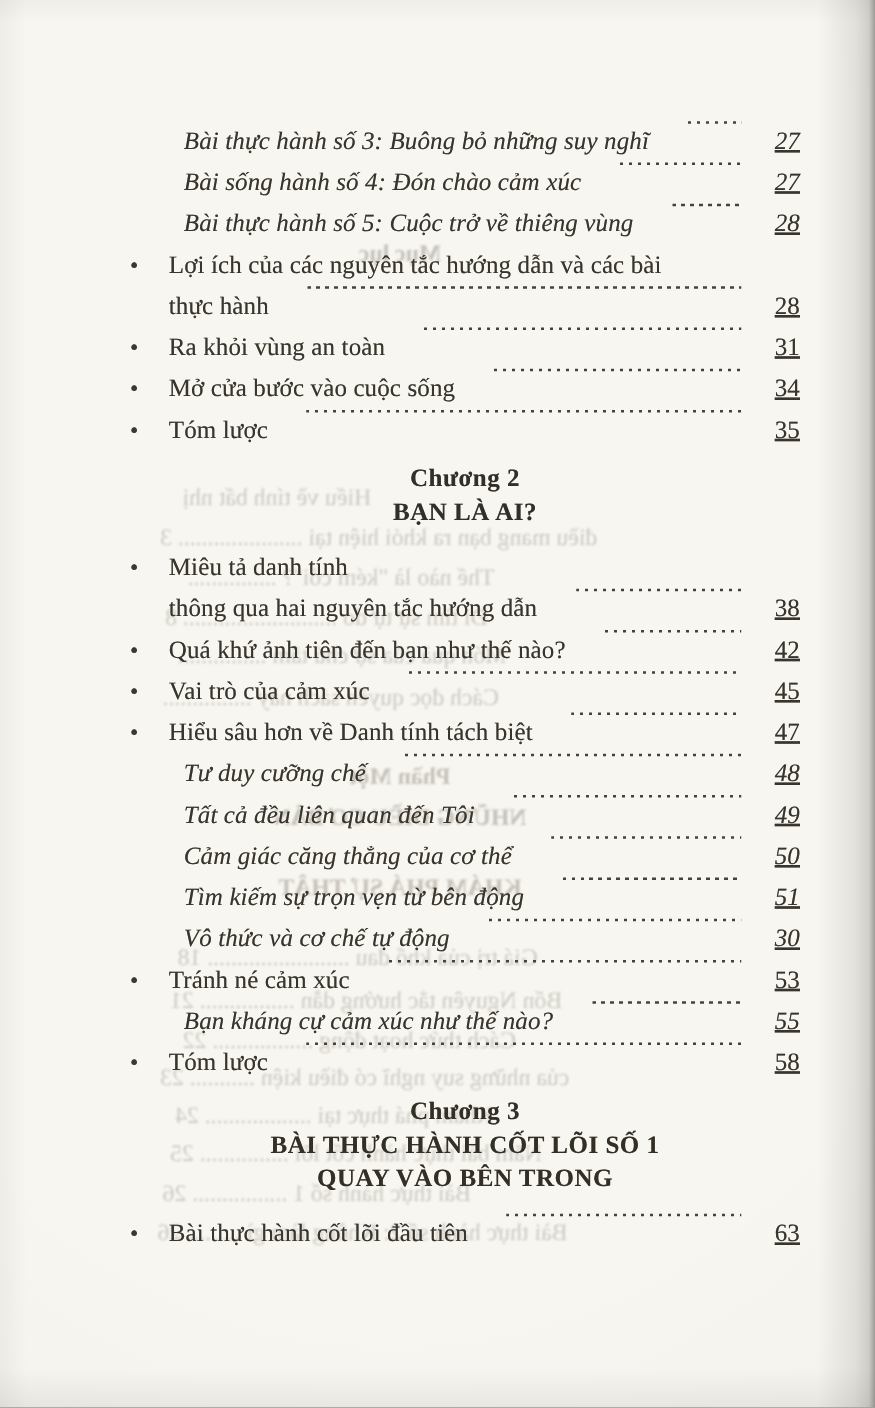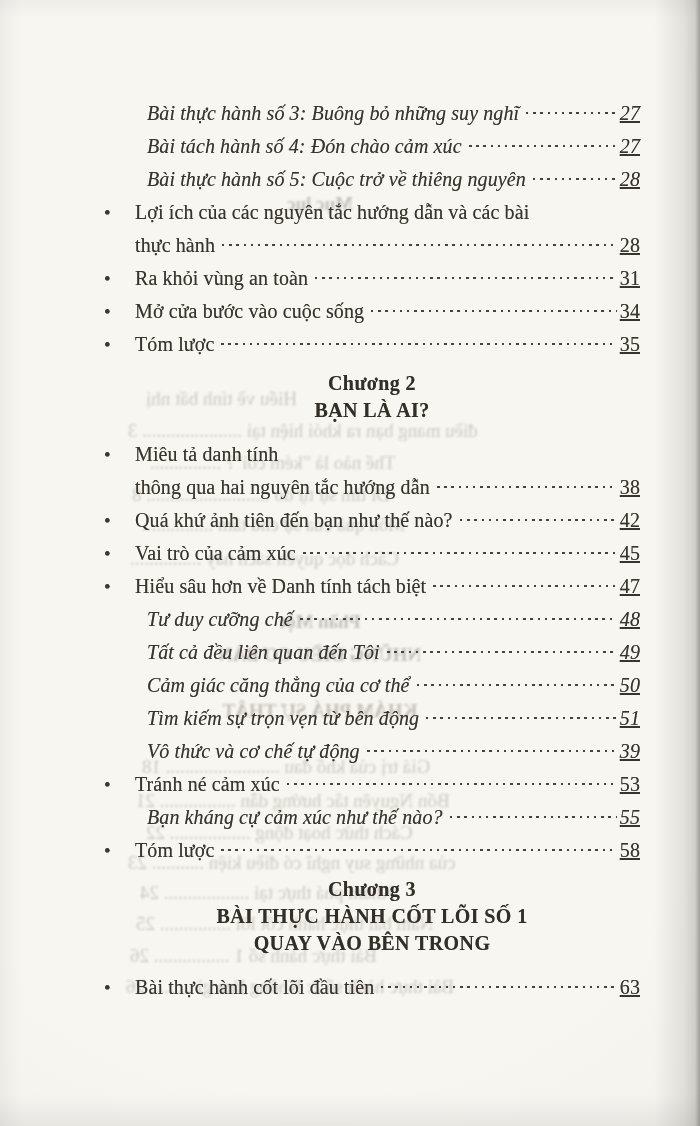--- a/index.html
+++ b/index.html
@@ -36,21 +36,21 @@
     text-shadow:0 0 0.5px rgba(57,53,44,0.55);
   }
   .entry{display:flex;align-items:flex-start;}
   .entry .marker{
     flex:none;width:31px;font-size:19px;
     color:#3c382f;
   }
   .entry .body{flex:1;min-width:0;}
   .entry.sub{padding-left:43px;font-style:italic;}
   .entry.sub .body{flex:1;min-width:0;}
-  .line{display:flex;align-items:center;}
+  .line{display:flex;align-items:flex-start;gap:24px;}
   .line .txt{white-space:nowrap;}
   .leader{
     flex:1;min-width:18px;height:3px;
     margin:0 3px 0 7px;
     background:repeating-linear-gradient(90deg,#48433a 0 2.5px,transparent 2.5px 7.2px);
     background-position:left bottom;background-size:100% 2.5px;background-repeat:no-repeat;
     transform:translateY(-1px);
   }
   .pg{flex:none;white-space:nowrap;text-decoration:underline;}
   .chapter{
@@ -89,30 +89,30 @@
           <div class="line">
             <span class="txt">Bài thực hành số 3: Buông bỏ những suy nghĩ</span>
             <span class="leader"></span>
             <span class="pg">27</span>
           </div>
         </div>
       </div>
       <div class="entry sub">
         <div class="body">
           <div class="line">
-            <span class="txt">Bài tách hành số 4: Đón chào cảm xúc</span>
+            <span class="txt">Bài sống hành số 4: Đón chào cảm xúc</span>
             <span class="leader"></span>
             <span class="pg">27</span>
           </div>
         </div>
       </div>
       <div class="entry sub">
         <div class="body">
           <div class="line">
-            <span class="txt">Bài thực hành số 5: Cuộc trở về thiêng nguyên</span>
+            <span class="txt">Bài thực hành số 5: Cuộc trở về thiêng vùng</span>
             <span class="leader"></span>
             <span class="pg">28</span>
           </div>
         </div>
       </div>
       <div class="entry bullet">
         <span class="marker">•</span>
         <div class="body">
           <div class="l1 txt">Lợi ích của các nguyên tắc hướng dẫn và các bài</div>
           <div class="line">
@@ -231,21 +231,21 @@
             <span class="leader"></span>
             <span class="pg">51</span>
           </div>
         </div>
       </div>
       <div class="entry sub">
         <div class="body">
           <div class="line">
             <span class="txt">Vô thức và cơ chế tự động</span>
             <span class="leader"></span>
-            <span class="pg">39</span>
+            <span class="pg">30</span>
           </div>
         </div>
       </div>
       <div class="entry bullet">
         <span class="marker">•</span>
         <div class="body">
           <div class="line">
             <span class="txt">Tránh né cảm xúc</span>
             <span class="leader"></span>
             <span class="pg">53</span>

